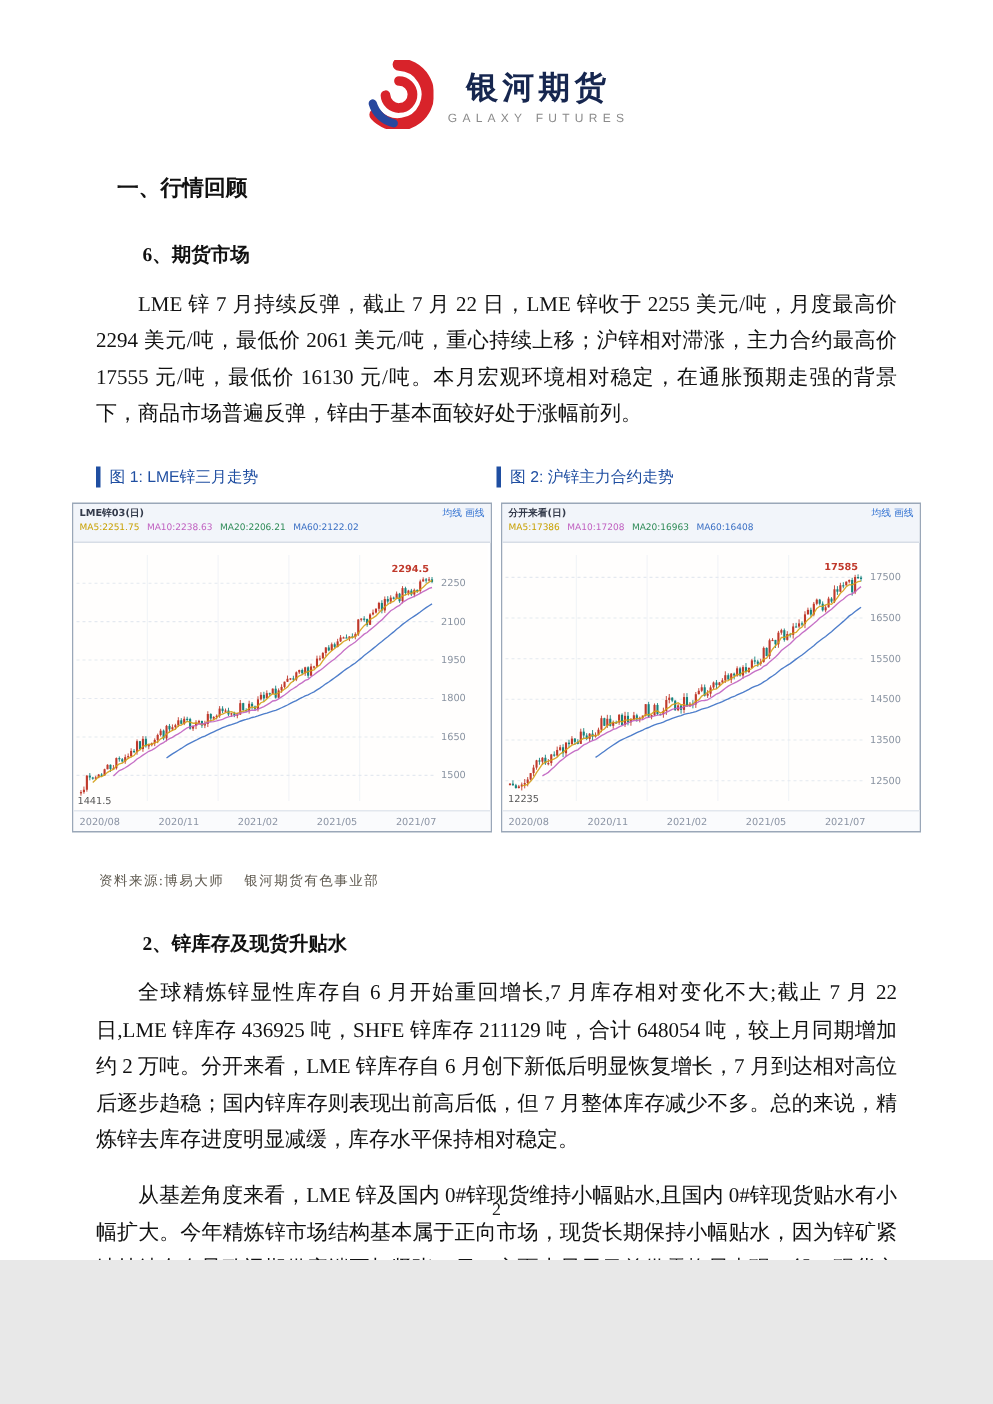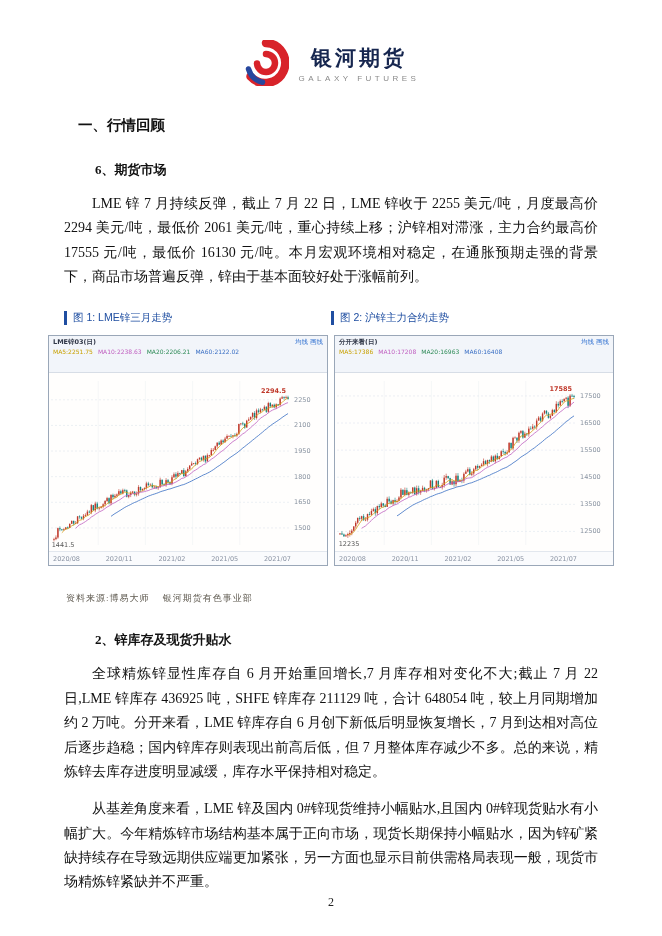--- a/index.html
+++ b/index.html
@@ -1,34 +1,34 @@
 <!DOCTYPE html>
 <html><head>
 <meta charset="utf-8">
 <style>
   html,body{margin:0;padding:0;background:#e8e8e8;}
-  .page{width:662px;height:936px;margin:0 auto;background:#ffffff;position:relative;
+  .page{width:662px;height:840px;margin:0 auto;background:#ffffff;position:relative;
         font-family:"Liberation Serif","DejaVu Serif",serif;color:#111;overflow:hidden;}
   
   .brand{padding-top:40px;display:flex;justify-content:center;align-items:center;gap:10px;}
   .brand-text{display:flex;flex-direction:column;align-items:center;}
   .brand-cn{font-size:21px;font-weight:bold;color:#16264f;letter-spacing:3px;font-family:"Liberation Sans","DejaVu Sans",sans-serif;}
   .brand-en{font-size:8px;color:#8a8a8a;letter-spacing:3.5px;margin-top:2px;font-family:"Liberation Sans","DejaVu Sans",sans-serif;}
   
   .h1{font-size:14.5px;font-weight:bold;margin:30px 0 0 78px;}
   .h2{font-size:13px;font-weight:bold;margin:26px 0 0 95px;}
   .para{margin:13px 64px 0 64px;font-size:14px;line-height:1.74;text-align:justify;text-indent:2em;}
   
   .caps{display:flex;margin:22px 64px 0 64px;}
   .cap{flex:1;color:#1f4ea1;font-weight:normal;font-size:10.5px;border-left:3px solid #1f4ea1;padding-left:6px;
        font-family:"Liberation Sans","DejaVu Sans",sans-serif;}
   
   .charts{display:flex;justify-content:space-between;margin:10px 48px 0 48px;}
   .chart-box{width:278px;border:1px solid #9aa7b8;background:#fff;}
-  .ch-top{background:#f2f5fa;border-bottom:1px solid #d7dde6;padding:2px 4px 16px 4px;
+  .ch-top{background:#f2f5fa;border-bottom:1px solid #d7dde6;padding:2px 4px 5px 4px;
           font-family:"DejaVu Sans",sans-serif;}
   .ch-row1{display:flex;justify-content:space-between;font-size:6.5px;line-height:9px;}
   .ch-name{font-weight:bold;color:#333a4a;}
   .ch-links{color:#2e6fd0;}
   .ch-legend{font-size:6px;line-height:9px;white-space:nowrap;overflow:hidden;}
   .ch-legend span{margin-right:5px;}
   .chart-box svg{display:block;background:#fffefd;}
   .ch-axis{height:13px;display:flex;justify-content:space-between;align-items:center;
            padding:0 36px 0 4px;font-size:6.5px;color:#8a93a3;background:#fafbfd;
            border-top:1px solid #e2e7ee;font-family:"DejaVu Sans",sans-serif;}

